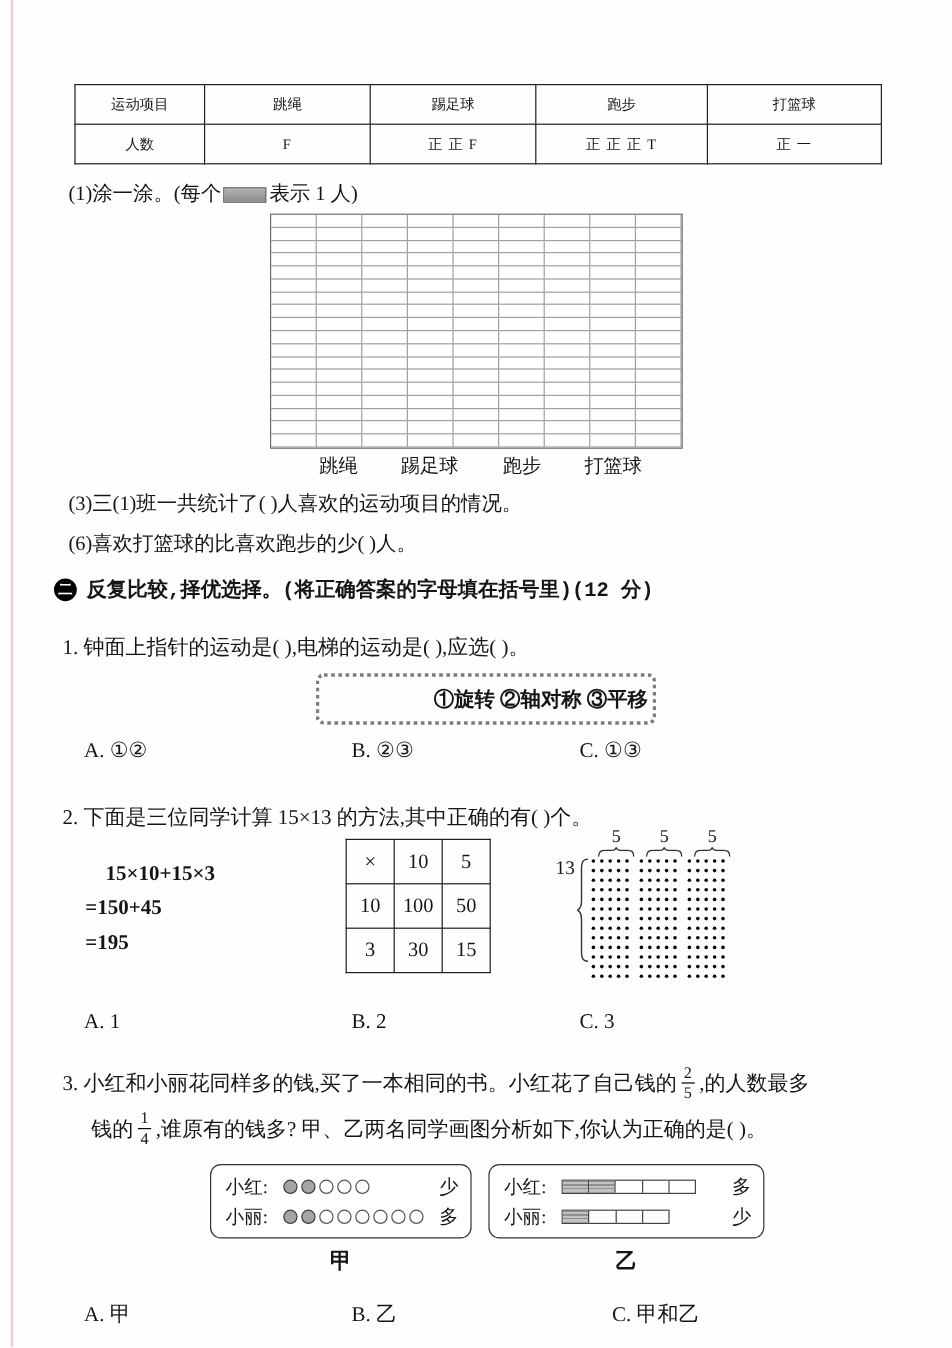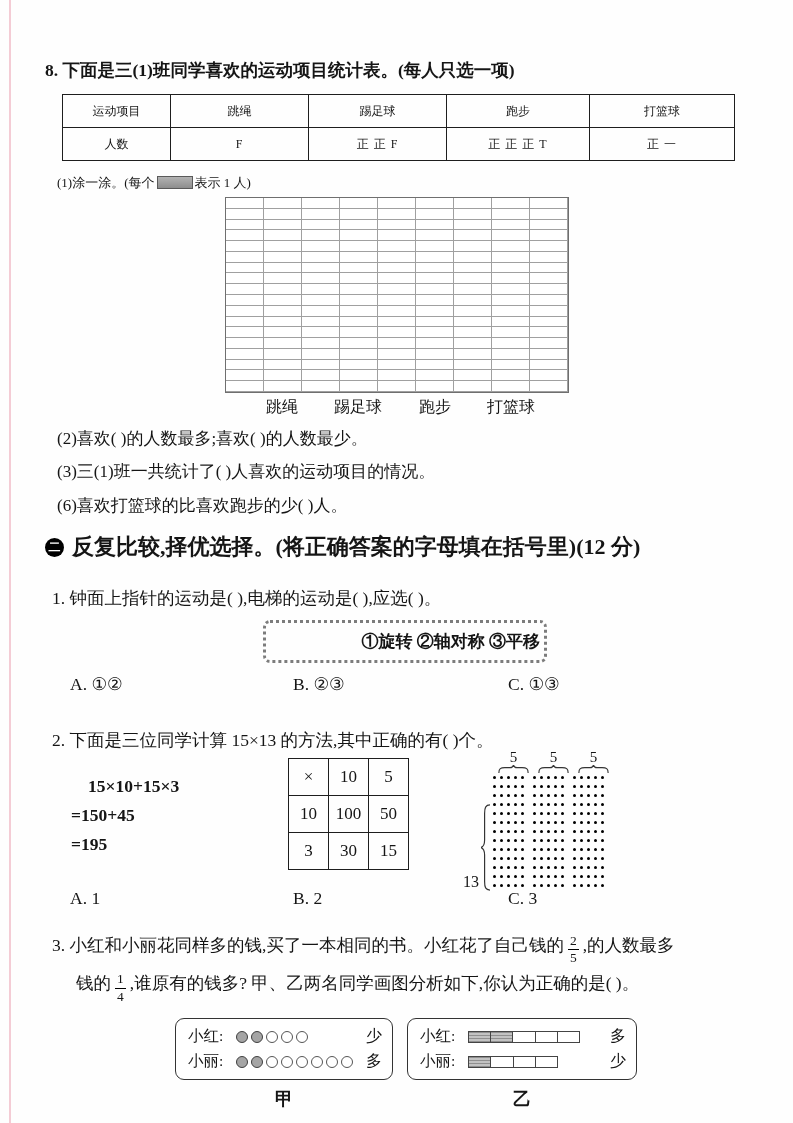--- a/index.html
+++ b/index.html
@@ -9,64 +9,64 @@
   .edge-line{position:absolute;left:9px;top:0;width:2px;height:100%;background:#efb6c3;opacity:.7;}
 
   .q8-title{font-size:17.5px;font-weight:bold;white-space:nowrap;}
 
   table.stat-table{border-collapse:collapse;margin:12px 0 0 17px;table-layout:fixed;}
   table.stat-table td{border:1.7px solid #1e1e1e;height:32px;text-align:center;
        font-size:12px;padding:0 2px;}
   .c0{width:103px}.c1{width:133px}.c2{width:133px}.c3{width:138px}.c4{width:140px}
   td.tally{font-size:15px;letter-spacing:1px;font-family:"Liberation Serif",serif;}
 
-  .sub1{margin:13px 0 0 12px;font-size:13px;white-space:nowrap;}
+  .sub1{margin:13px 0 0 12px;font-size:17px;white-space:nowrap;}
   .swatch{display:inline-block;width:36px;height:13px;vertical-align:-2px;margin:0 2px;
        background:linear-gradient(#b3b3b3,#8d8d8d);border:1px solid #5a5a5a;box-sizing:border-box;}
 
   .chart-wrap{margin:5px 0 0 180px;width:344px;}
   .pgrid{display:grid;width:344px;height:196px;border:1.2px solid #6f6f6f;box-sizing:border-box;background:#fff;}
   .gcell{border-right:1px solid #a0a0a0;border-bottom:1px solid #a0a0a0;box-sizing:border-box;}
   .axis-row{position:relative;height:26px;}
   .axis-row span{position:absolute;top:4px;transform:translateX(-50%);font-size:16px;white-space:nowrap;}
   .al1{left:57px}.al2{left:133px}.al3{left:210px}.al4{left:286px}
 
   .line{font-size:17px;margin:7px 0 0 12px;line-height:1.55;white-space:nowrap;}
 
   .sec2{display:flex;align-items:center;gap:8px;margin-top:13px;}
   .sec-badge{width:19px;height:19px;border-radius:50%;background:#000;color:#fff;flex:none;
        display:flex;align-items:center;justify-content:center;font-size:12px;font-weight:bold;
        font-family:"Liberation Sans",sans-serif;}
-  .sec-title{font-family:Liberation Serif, serif;font-weight:bold;font-size:22px;white-space:nowrap;}
+  .sec-title{font-family:Liberation Mono, monospace;font-weight:bold;font-size:17px;white-space:nowrap;}
 
   .qline{font-size:17.5px;margin:24px 0 0 7px;white-space:nowrap;}
   .hintbox{width:270px;margin:10px 0 0 218px;border:3px dotted #7c7c7c;border-radius:7px;
        padding:7px 4px;text-align:right;font-size:17px;font-weight:bold;white-space:nowrap;}
 
   .optrow{position:relative;height:30px;margin-top:11px;font-size:17.5px;}
   .optrow span{position:absolute;top:0;white-space:nowrap;}
-  .oa{left:25px}.ob{left:248px}.oc{left:463px}
+  .oa{left:25px}.ob{left:248px}.oc{left:438px}
 
   .methods{position:relative;height:130px;margin-top:4px;}
   .m1{position:absolute;left:26px;top:16px;font-size:17.5px;line-height:29px;font-weight:bold;}
   .m1 .ind{padding-left:17px;}
   table.m2{position:absolute;left:243px;top:2px;border-collapse:collapse;}
   table.m2 td{border:1.7px solid #1e1e1e;width:37px;height:34px;text-align:center;font-size:17px;}
   .m3{position:absolute;left:418px;top:-6px;}
   .m3-top{display:flex;margin-left:35px;}
   .m3-group{width:31px;margin-right:9px;text-align:center;}
   .m3-group .gl{font-size:15px;line-height:15px;}
-  .m3-body{display:flex;align-items:flex-end;margin-top:1px;}
+  .m3-body{display:flex;align-items:flex-start;margin-top:1px;}
   .m3-side{font-size:16px;margin-right:2px;}
   .dot-array{margin-left:3px;}
   .dotrow{line-height:0;margin-bottom:4px;white-space:nowrap;}
   .dot{width:3px;height:3px;border-radius:50%;background:#000;display:inline-block;margin-right:4px;}
   .dot.dgap{margin-right:9px;}
 
-  .q3line{margin:15px 0 0 7px;font-size:17.5px;display:flex;white-space:nowrap;}
+  .q3line{margin:15px 0 0 7px;font-size:17.5px;display:flex;align-items:center;white-space:nowrap;}
   .q3line.l2{margin-left:31px;margin-top:5px;}
   .frac{display:inline-flex;flex-direction:column;align-items:center;margin:0 4px;
        font-size:13.5px;line-height:1.2;}
   .frac .num{border-bottom:1.3px solid #000;padding:0 2px;}
 
   .diagrams{position:relative;height:102px;margin-top:13px;}
   .dbox{position:absolute;top:0;border:1.7px solid #333;border-radius:9px;box-sizing:border-box;
        padding:7px 10px 6px 12px;display:flex;flex-direction:column;justify-content:space-between;background:#fff;}
   .dbox.jia{left:130px;width:218px;height:62px;}
   .dbox.yi{left:362px;width:230px;height:62px;}
@@ -85,21 +85,20 @@
   .dlabel.jl{left:130px;width:218px;}
   .dlabel.yl{left:362px;width:230px;}
   svg.brace{display:block;}
 </style>
 </head>
 <body>
 
 <div class="page">
   <div class="edge-line"></div>
 
-  <div class="q8-title">8. 下面是三(1)班同学喜欢的运动项目统计表。(每人只选一项)</div>
 
   <table class="stat-table">
     <tbody>
         <tr>
       <td class="c0">运动项目</td>
       <td class="c1">跳绳</td>
       <td class="c2">踢足球</td>
       <td class="c3">跑步</td>
       <td class="c4">打篮球</td>
     </tr>
@@ -281,21 +280,20 @@
         <div class="gcell"></div>
       </div>
     <div class="axis-row">
       <span class="al1">跳绳</span>
       <span class="al2">踢足球</span>
       <span class="al3">跑步</span>
       <span class="al4">打篮球</span>
     </div>
   </div>
 
-  <div class="line">(2)喜欢(        )的人数最多;喜欢(        )的人数最少。</div>
   <div class="line">(3)三(1)班一共统计了(        )人喜欢的运动项目的情况。</div>
   <div class="line">(6)喜欢打篮球的比喜欢跑步的少(        )人。</div>
 
   <div class="sec2">
     <span class="sec-badge">
         <span>二</span>
       </span>
     <span class="sec-title">反复比较,择优选择。(将正确答案的字母填在括号里)(12 分)</span>
   </div>
 
@@ -370,21 +368,21 @@
             <div class="dotrow"><span class="dot"></span><span class="dot"></span><span class="dot"></span><span class="dot"></span><span class="dot dgap"></span><span class="dot"></span><span class="dot"></span><span class="dot"></span><span class="dot"></span><span class="dot dgap"></span><span class="dot"></span><span class="dot"></span><span class="dot"></span><span class="dot"></span><span class="dot"></span></div>
             <div class="dotrow"><span class="dot"></span><span class="dot"></span><span class="dot"></span><span class="dot"></span><span class="dot dgap"></span><span class="dot"></span><span class="dot"></span><span class="dot"></span><span class="dot"></span><span class="dot dgap"></span><span class="dot"></span><span class="dot"></span><span class="dot"></span><span class="dot"></span><span class="dot"></span></div>
             <div class="dotrow"><span class="dot"></span><span class="dot"></span><span class="dot"></span><span class="dot"></span><span class="dot dgap"></span><span class="dot"></span><span class="dot"></span><span class="dot"></span><span class="dot"></span><span class="dot dgap"></span><span class="dot"></span><span class="dot"></span><span class="dot"></span><span class="dot"></span><span class="dot"></span></div>
             <div class="dotrow"><span class="dot"></span><span class="dot"></span><span class="dot"></span><span class="dot"></span><span class="dot dgap"></span><span class="dot"></span><span class="dot"></span><span class="dot"></span><span class="dot"></span><span class="dot dgap"></span><span class="dot"></span><span class="dot"></span><span class="dot"></span><span class="dot"></span><span class="dot"></span></div>
             <div class="dotrow"><span class="dot"></span><span class="dot"></span><span class="dot"></span><span class="dot"></span><span class="dot dgap"></span><span class="dot"></span><span class="dot"></span><span class="dot"></span><span class="dot"></span><span class="dot dgap"></span><span class="dot"></span><span class="dot"></span><span class="dot"></span><span class="dot"></span><span class="dot"></span></div>
             <div class="dotrow"><span class="dot"></span><span class="dot"></span><span class="dot"></span><span class="dot"></span><span class="dot dgap"></span><span class="dot"></span><span class="dot"></span><span class="dot"></span><span class="dot"></span><span class="dot dgap"></span><span class="dot"></span><span class="dot"></span><span class="dot"></span><span class="dot"></span><span class="dot"></span></div>
           </div>
       </div>
     </div>
   </div>
-  <div class="optrow" style="margin-top:2px;">
+  <div class="optrow" style="margin-top:14px;">
     <span class="oa">A. 1</span>
     <span class="ob">B. 2</span>
     <span class="oc">C. 3</span>
   </div>
 
   <div class="q3line">
     <span>3. 小红和小丽花同样多的钱,买了一本相同的书。小红花了自己钱的</span>
     <span class="frac">
         <span class="num">2</span>
         <span class="den">5</span>

